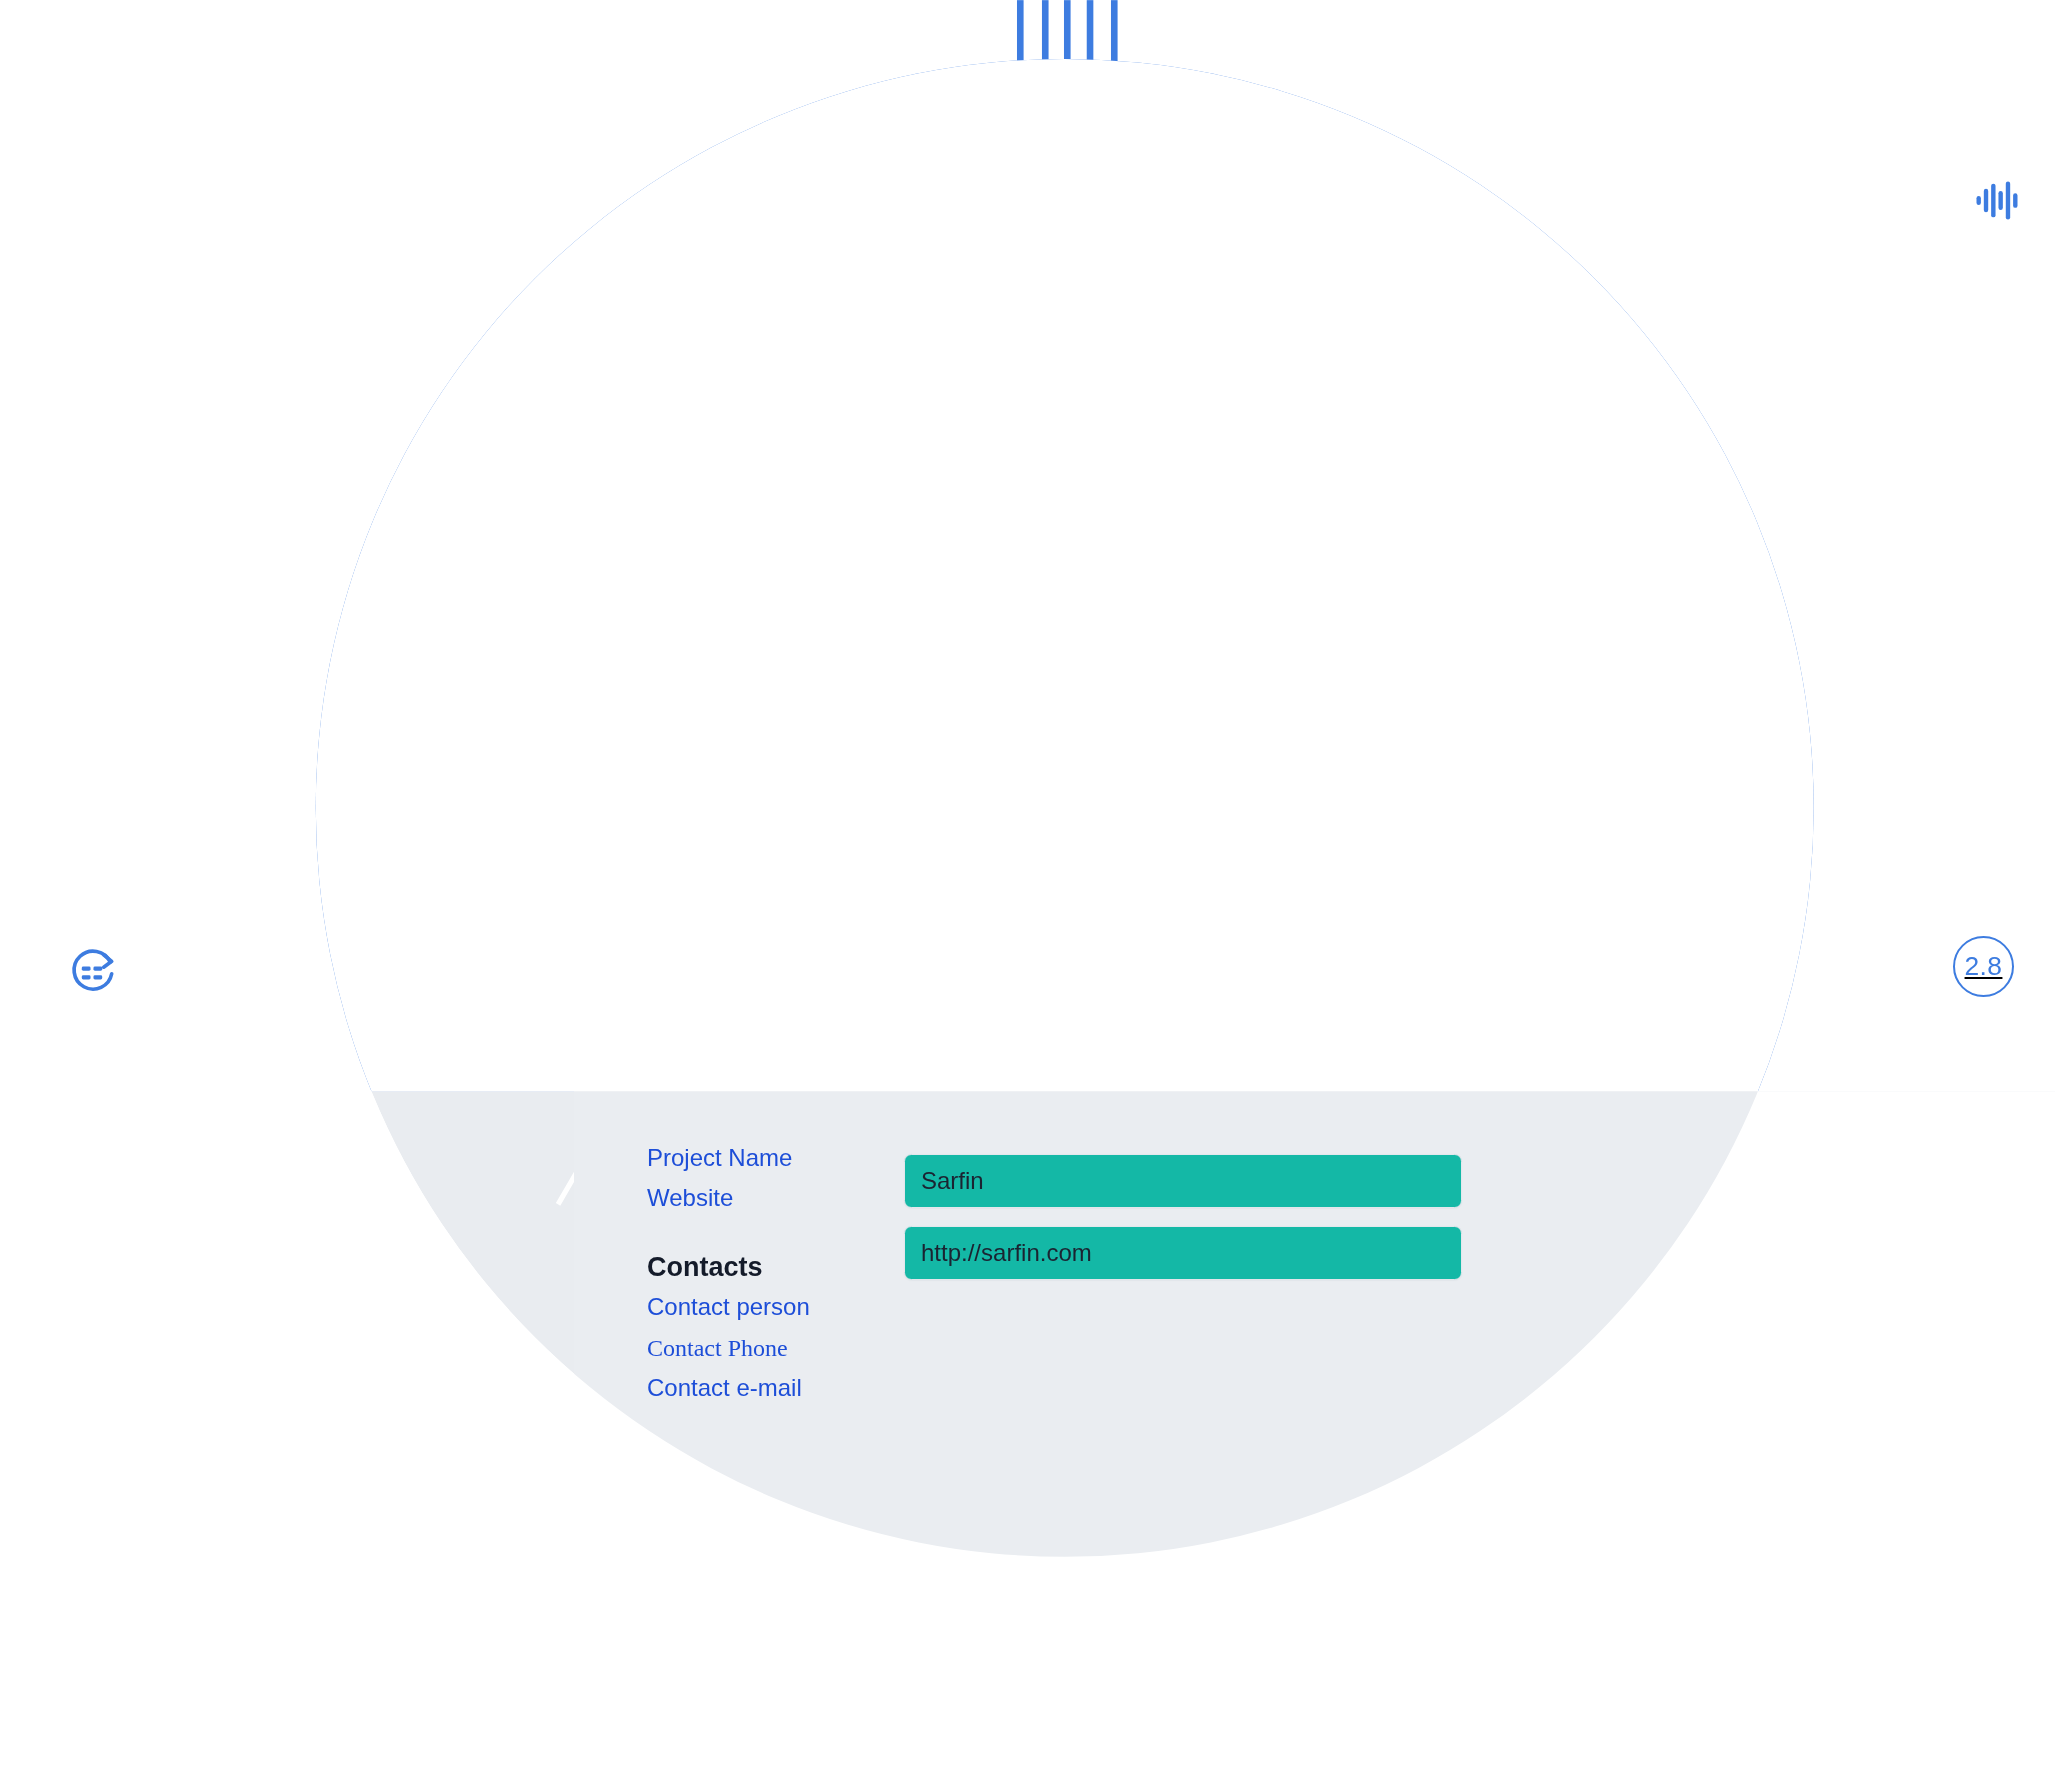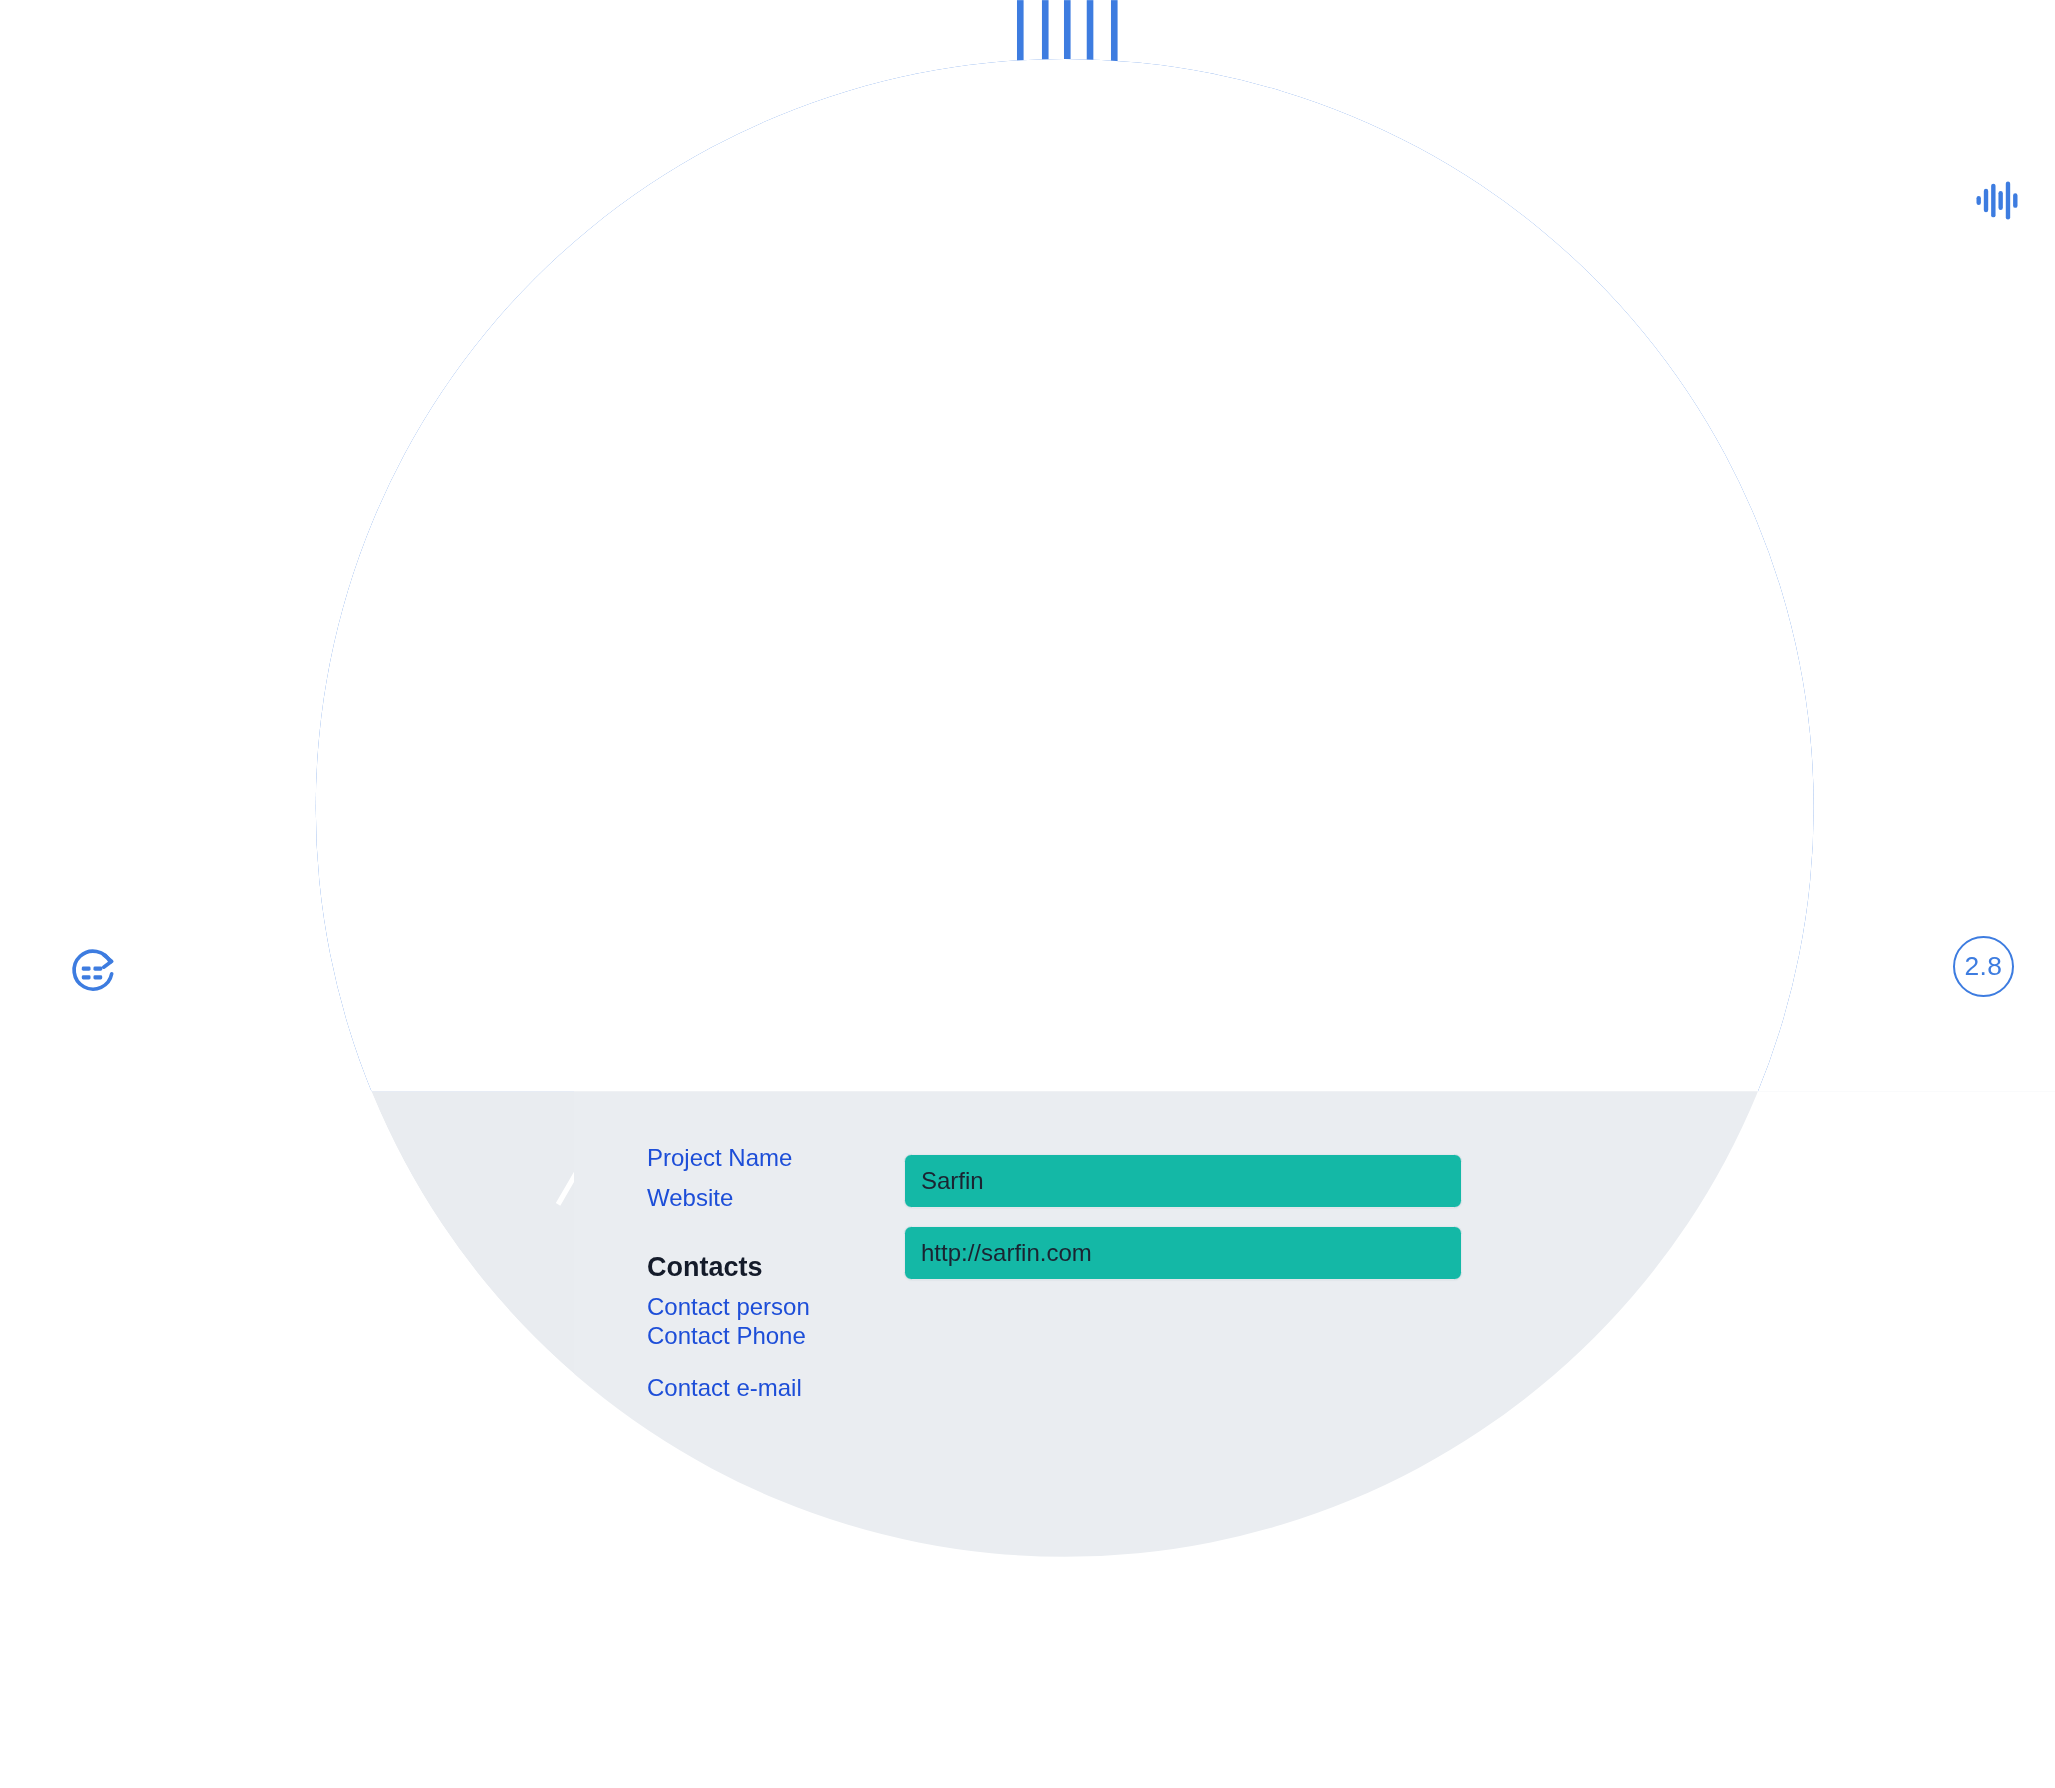--- a/index.html
+++ b/index.html
@@ -169,21 +169,21 @@
       <path d="M53,12 L64,21 L53,29" fill="none" stroke="#3d7ce0" stroke-width="5" stroke-linejoin="round" stroke-linecap="round"></path>
       <g fill="#3d7ce0">
         <rect x="23" y="28" width="12" height="6" rx="2"></rect>
         <rect x="39" y="28" width="12" height="6" rx="2"></rect>
         <rect x="23" y="40" width="12" height="6" rx="2"></rect>
         <rect x="39" y="40" width="12" height="6" rx="2"></rect>
       </g>
     </svg>
   </div>
 
-  <div class="marker" style="left:1953px;top:936px;">
+  <div class="marker" style="left:1953px;top:936px;text-decoration:underline;">
     <div class="badge-circle">2.8</div>
   </div>
 
   <div class="marker" style="left:72px;top:1739px;">
     <svg class="wave" width="38" height="37" viewBox="0 0 52 50">
       <g fill="#3d7ce0">
         <rect x="1" y="19" width="5" height="12" rx="2.5"></rect>
         <rect x="10" y="11" width="5" height="28" rx="2.5"></rect>
         <rect x="19" y="3" width="5" height="44" rx="2.5"></rect>
         <rect x="28" y="17" width="5" height="16" rx="2.5"></rect>
@@ -339,21 +339,21 @@
       <div class="f-label" style="top:53px;">Project Name</div>
       <div class="f-input" style="top:63px;">Sarfin</div>
 
       <div class="f-label" style="top:93px;">Website</div>
       <div class="f-input" style="top:135px;">http://sarfin.com</div>
 
       <div class="sec-head" style="top:161px;">Contacts</div>
 
       <div class="f-label" style="top:202px;">Contact person</div>
 
-      <div class="f-label" style="top:231px;">Contact Phone</div>
+      <div class="f-label" style="top:244px;font-family:Liberation Serif, serif;">Contact Phone</div>
 
       <div class="f-label" style="top:283px;">Contact e-mail</div>
 
     </div>
   </div>
 
   <svg class="bg-svg" viewBox="0 0 2800 2436" style="pointer-events:none;">
     <path d="M0,1486 H2800 V2436 H0 Z
              M1450,1100 m-1020,0 a1020,1020 0 1,0 2040,0 a1020,1020 0 1,0 -2040,0" fill="#ffffff" fill-rule="evenodd"></path>
   </svg>

